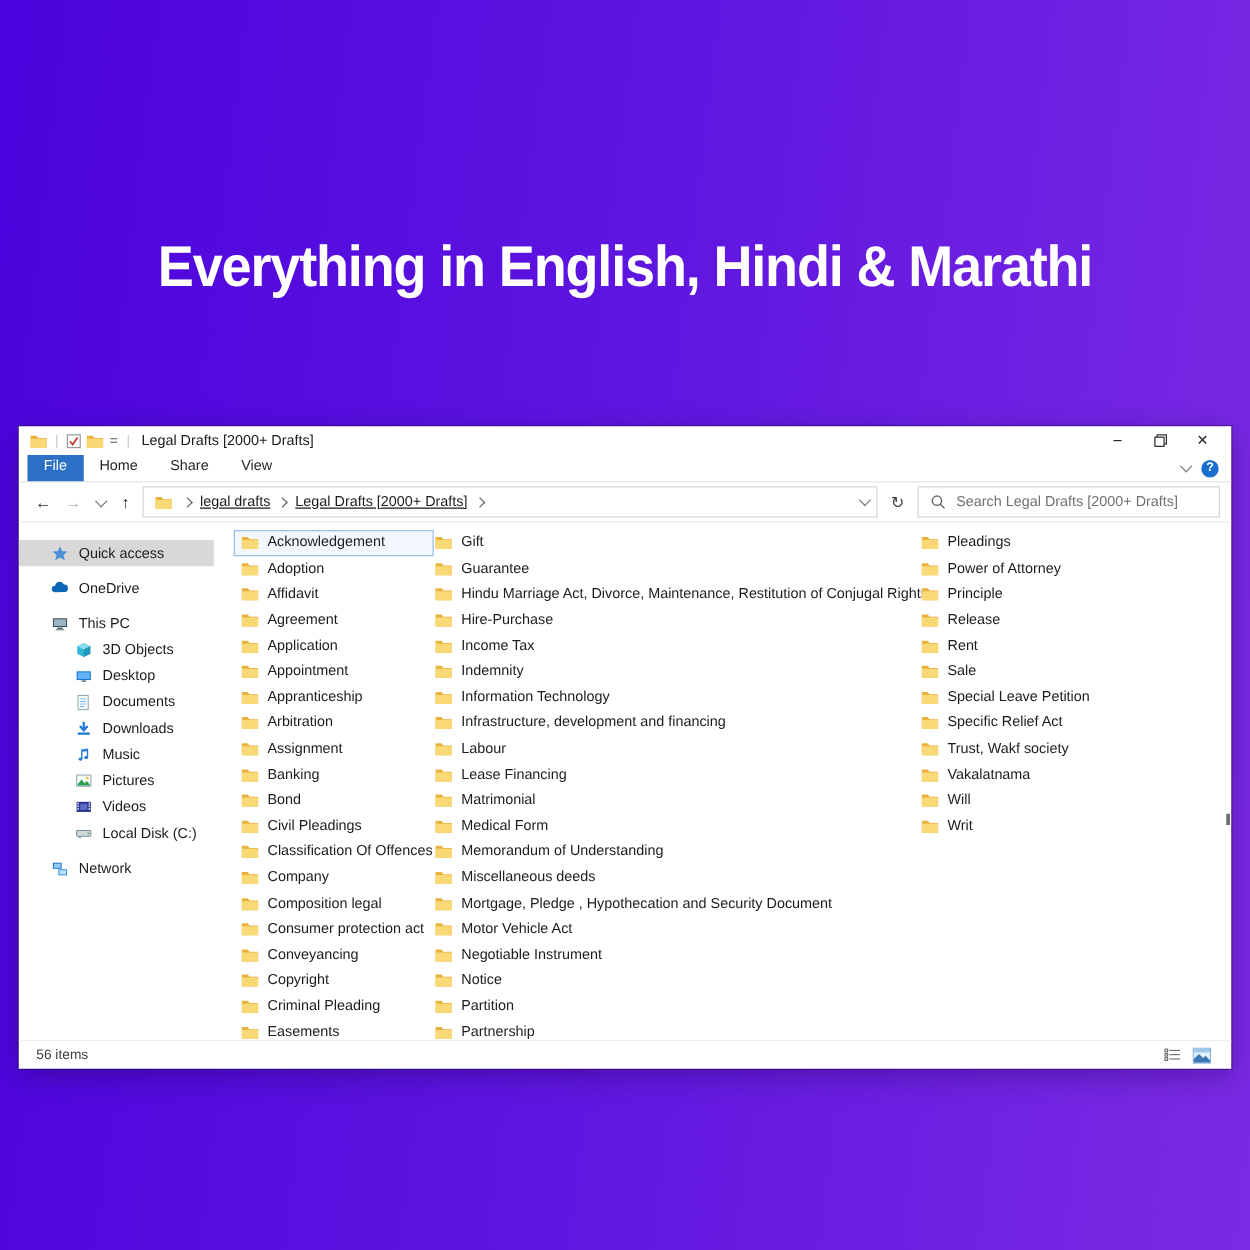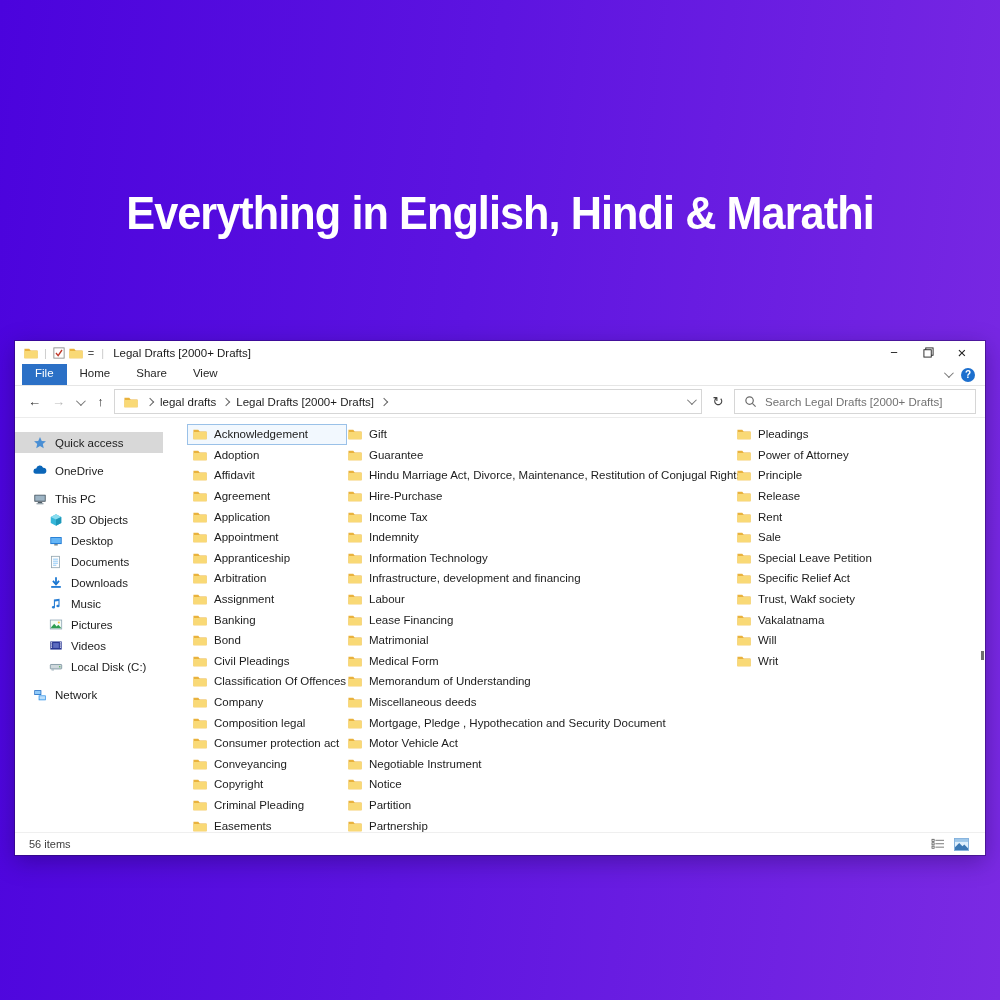--- a/index.html
+++ b/index.html
@@ -35,31 +35,31 @@
   .rtab.active{background:#2b70c6;color:#ffffff;}
   .ribbon-right{margin-left:auto;display:flex;align-items:center;gap:10px;padding-right:10px;}
   .chev-d{width:6px;height:6px;border-right:1.4px solid #777;border-bottom:1.4px solid #777;transform:rotate(45deg) translateY(-2px);display:inline-block;}
   .help-circle{width:14px;height:14px;border-radius:50%;background:#1c6fce;color:#fff;font-size:10px;font-weight:bold;display:flex;align-items:center;justify-content:center;}
   
   .addrbar{height:31px;display:flex;align-items:center;padding:0 9px;gap:3px;border-bottom:1px solid #ececec;}
   .nav-ico{width:21px;text-align:center;font-size:13px;color:#2b2b2b;}
   .nav-ico.disabled{color:#b9b9b9;}
   .nav-ico.small{width:15px;}
   .addrbox{flex:1;height:23px;border:1px solid #d6d6d6;display:flex;align-items:center;padding:0 7px;gap:7px;background:#fff;}
-  .crumb{font-size:11.5px;color:#1c1c1c;white-space:nowrap;}
+  .crumb{font-size:11.5px;color:#1c1c1c;white-space:nowrap;text-decoration:underline;}
   .chev-r{width:5px;height:5px;border-right:1.2px solid #666;border-bottom:1.2px solid #666;transform:rotate(-45deg);display:inline-block;flex:none;}
   .addr-spacer{flex:1;}
   .refresh{width:26px;text-align:center;font-size:13px;color:#444;}
   .searchbox{width:222px;height:23px;border:1px solid #d6d6d6;display:flex;align-items:center;padding:0 9px;gap:8px;background:#fff;}
   .search-ph{color:#717171;font-size:11.5px;white-space:nowrap;overflow:hidden;}
   
   .main{position:absolute;top:76px;left:0;right:0;bottom:22px;overflow:hidden;}
   .sidebar{position:absolute;left:0;top:0;bottom:0;width:150px;padding-top:15px;}
-  .side-item{height:21px;display:flex;align-items:center;gap:8px;padding-left:17px;width:131px;}
-  .side-item.ind1{padding-left:33px;width:115px;}
+  .side-item{height:21px;display:flex;align-items:center;gap:8px;padding-left:25px;width:131px;}
+  .side-item.ind1{padding-left:33px;width:115px;margin-left:11px;}
   .side-item.gap{margin-top:7px;}
   .side-item.sel{background:#d8d8d8;}
   .side-item .lbl{white-space:nowrap;}
   .side-ico{display:inline-flex;width:15px;justify-content:center;flex:none;}
   
   .files{position:absolute;left:148px;top:0;right:0;bottom:0;}
   .fcol{position:absolute;top:7px;display:flex;flex-direction:column;}
   .fcol.c0{left:24px;}
   .fcol.c1{left:179px;}
   .fcol.c2{left:568px;}

